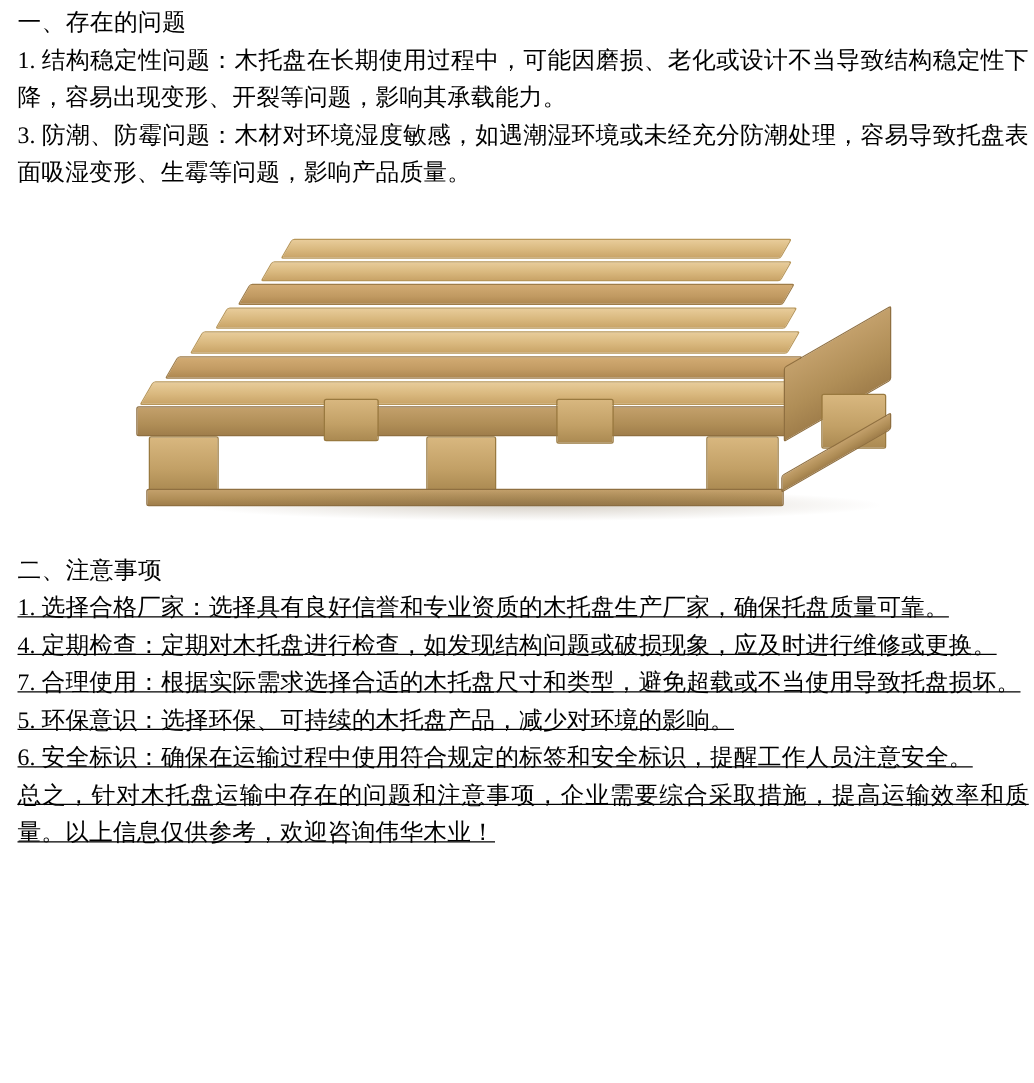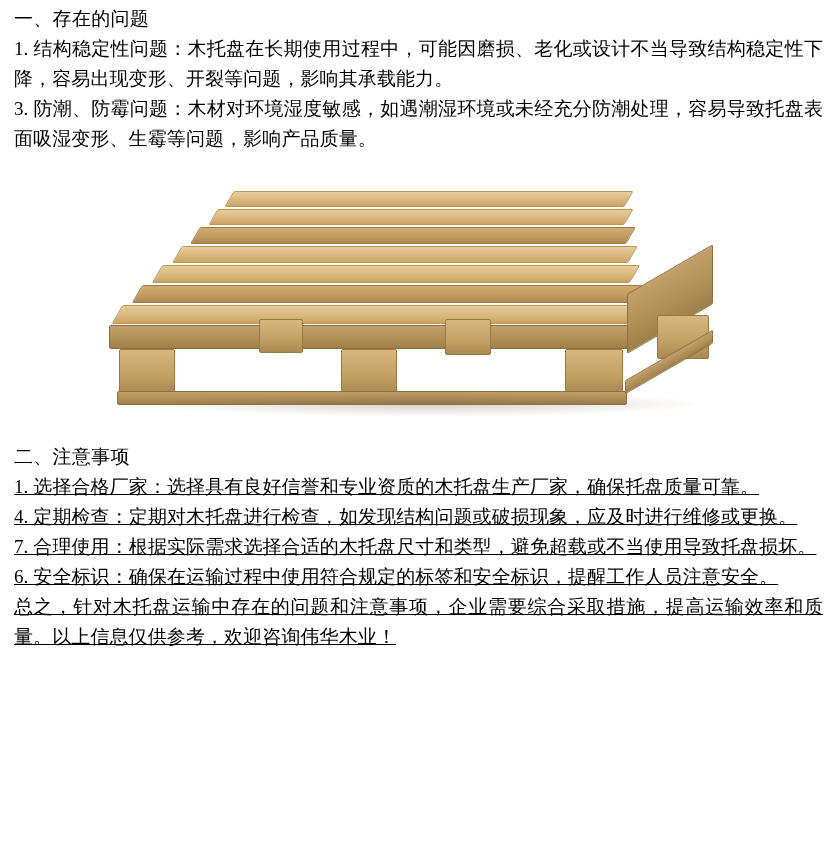--- a/index.html
+++ b/index.html
@@ -137,17 +137,18 @@
         <div class="shadow-ellipse"></div>
       </div>
     </div>
   </div>
 
   <div class="bottom-text">
     <div class="section-heading heading2">二、注意事项</div>
     <p class="para">1. 选择合格厂家：选择具有良好信誉和专业资质的木托盘生产厂家，确保托盘质量可靠。</p>
     <p class="para">4. 定期检查：定期对木托盘进行检查，如发现结构问题或破损现象，应及时进行维修或更换。</p>
     <p class="para">7. 合理使用：根据实际需求选择合适的木托盘尺寸和类型，避免超载或不当使用导致托盘损坏。</p>
+    <p class="para">5. 环保意识：选择环保、可持续的木托盘产品，减少对环境的影响。</p>
     <p class="para">6. 安全标识：确保在运输过程中使用符合规定的标签和安全标识，提醒工作人员注意安全。</p>
     <p class="para">总之，针对木托盘运输中存在的问题和注意事项，企业需要综合采取措施，提高运输效率和质量。以上信息仅供参考，欢迎咨询伟华木业！</p>
   </div>
 
 </div>
 
 </body></html>

